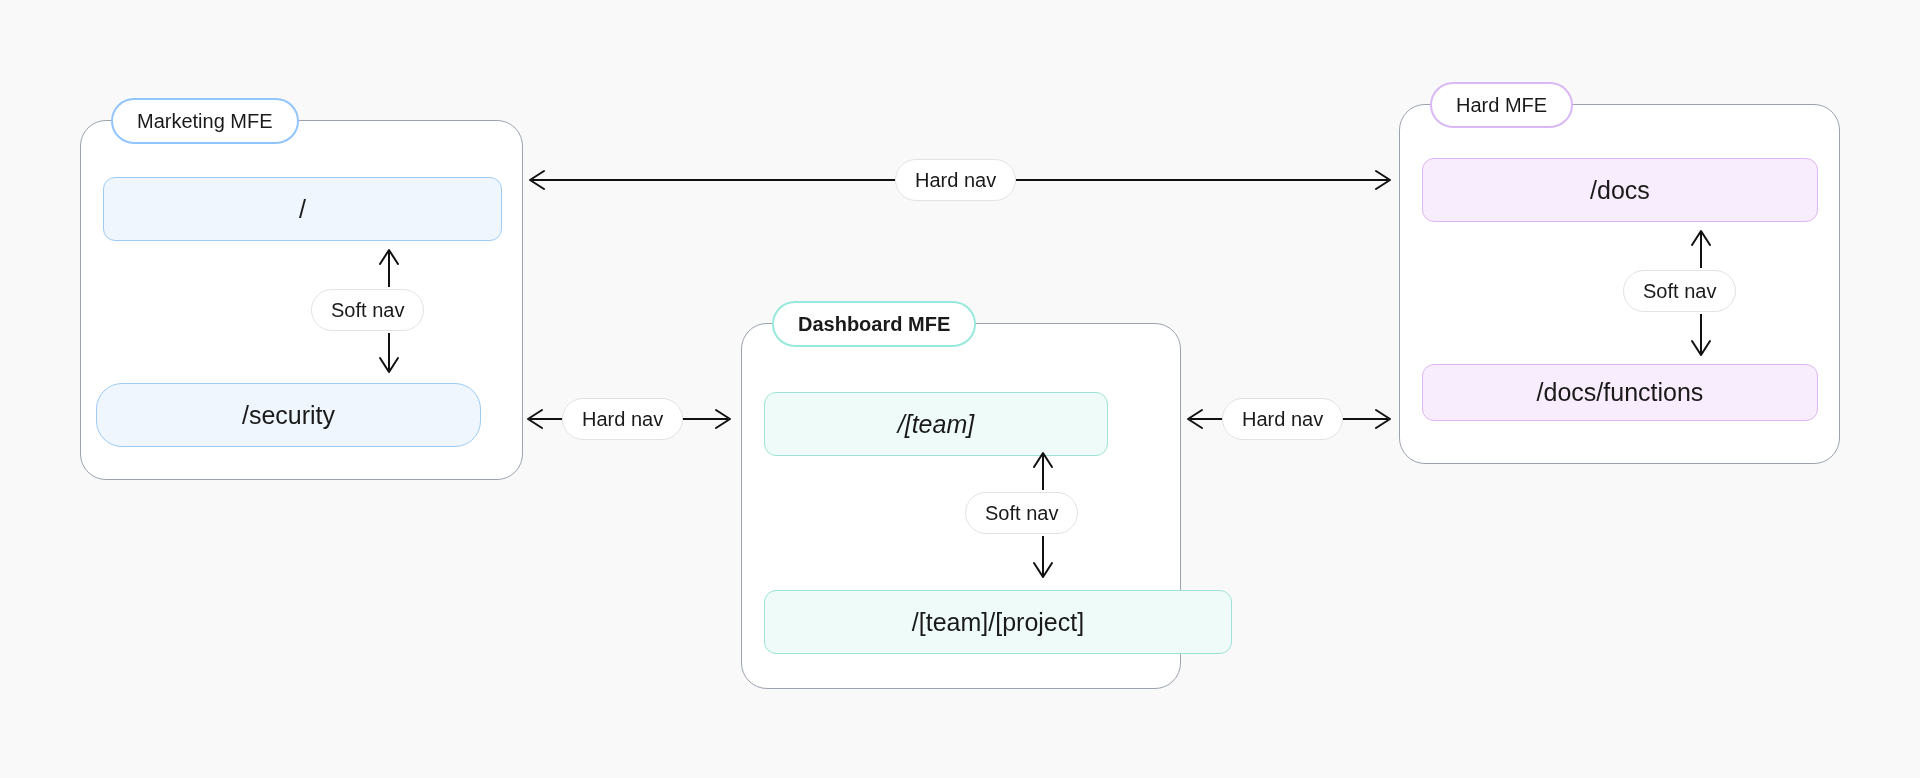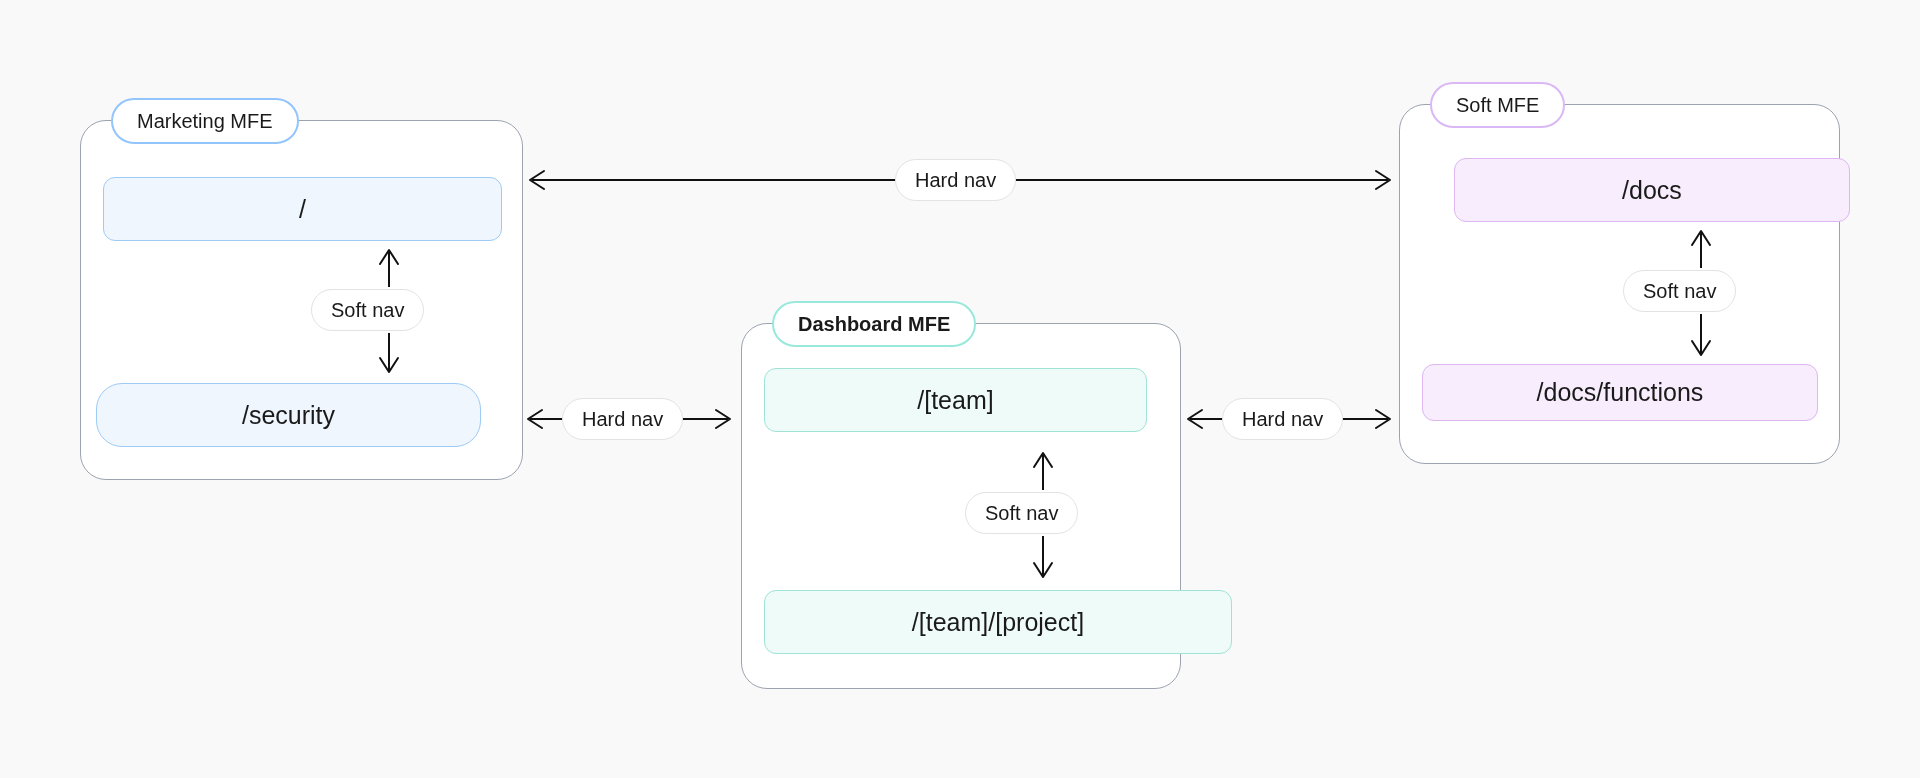--- a/index.html
+++ b/index.html
@@ -163,21 +163,21 @@
       <span>/security</span>
     </div>
   </div>
 
   <div class="group" style="left:741px; top:323px; width:440px; height:366px;">
 
     <div class="group-label teal">
       <span>Dashboard MFE</span>
     </div>
 
-    <div class="node teal" style="left:22px; top:44px; width:383px; height:64px;">
+    <div class="node teal" style="left:22px; top:68px; width:344px; height:64px;font-style:italic;">
       <span>/[team]</span>
     </div>
 
     <svg class="arrow" style="left:281px; top:120px; width:40px; height:48px;" viewBox="0 0 40 48">
       <line x1="20" y1="46" x2="20" y2="10"></line>
       <path class="head" d="M 11 23 L 20 9 L 29 23"></path>
     </svg>
 
     <div class="pill" style="left:223px; top:168px;">
       <span>Soft nav</span>
@@ -189,24 +189,24 @@
     </svg>
 
     <div class="node teal" style="left:22px; top:266px; width:468px; height:64px;">
       <span>/[team]/[project]</span>
     </div>
   </div>
 
   <div class="group" style="left:1399px; top:104px; width:441px; height:360px;">
 
     <div class="group-label purple">
-      <span>Soft MFE</span>
-    </div>
-
-    <div class="node purple" style="left:22px; top:53px; width:396px; height:64px;margin-left:32px;">
+      <span>Hard MFE</span>
+    </div>
+
+    <div class="node purple" style="left:22px; top:53px; width:396px; height:64px;">
       <span>/docs</span>
     </div>
 
     <svg class="arrow" style="left:281px; top:117px; width:40px; height:48px;" viewBox="0 0 40 48">
       <line x1="20" y1="46" x2="20" y2="10"></line>
       <path class="head" d="M 11 23 L 20 9 L 29 23"></path>
     </svg>
 
     <div class="pill" style="left:223px; top:165px;">
       <span>Soft nav</span>

